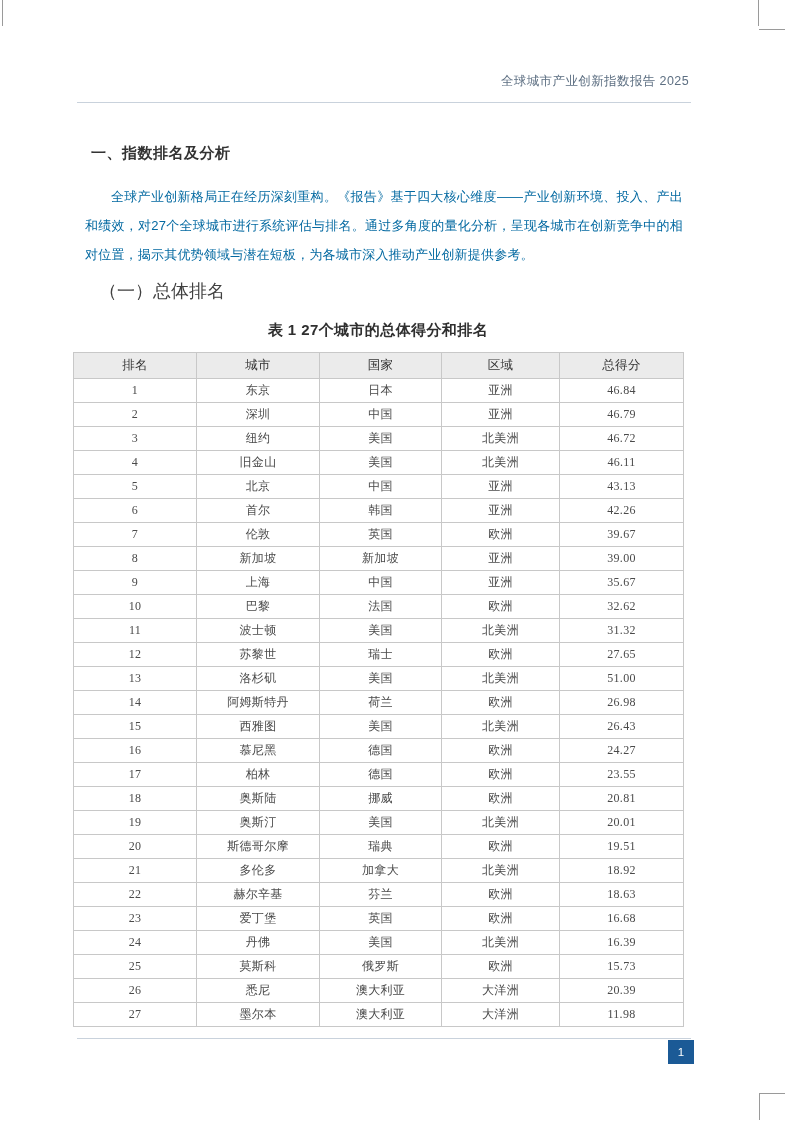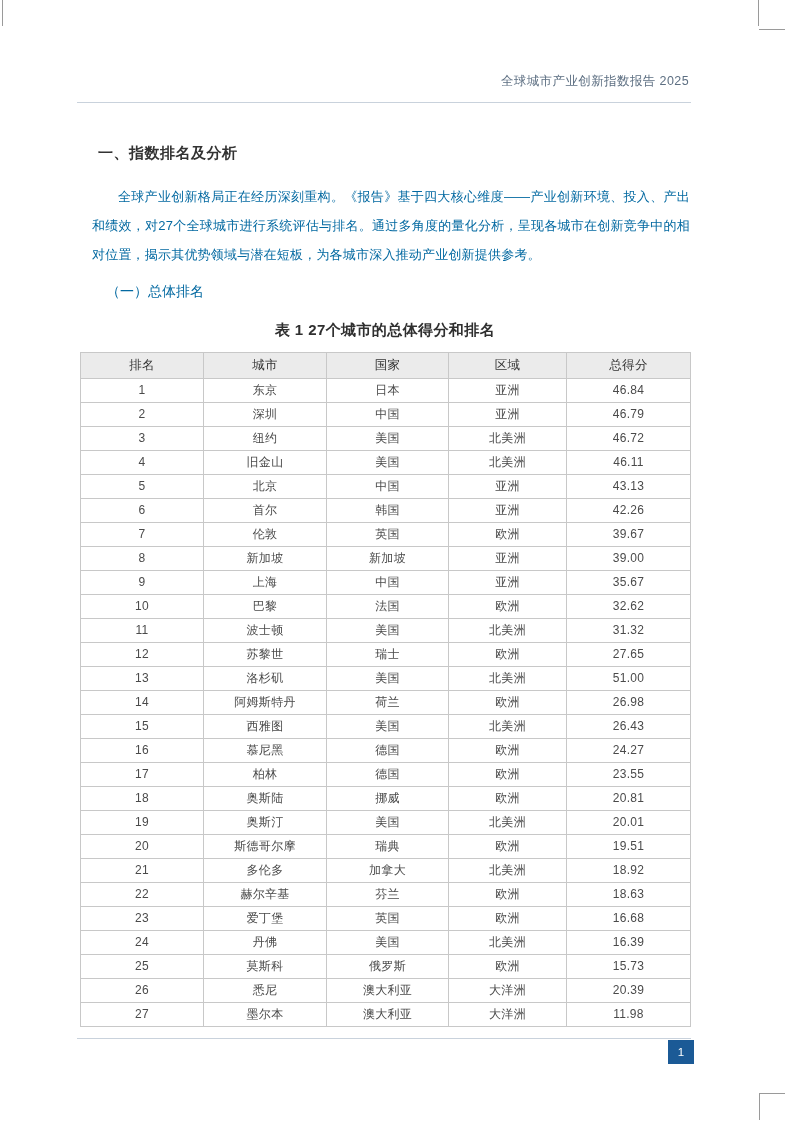--- a/index.html
+++ b/index.html
@@ -55,21 +55,21 @@
     left: 77px;
     top: 102px;
     width: 614px;
     height: 1px;
     background: #c9d2dc;
   }
 
   
   .content {
     position: absolute;
-    left: 80px;
+    left: 73px;
     top: 142px;
     width: 610px;
   }
 
   h2.section-heading {
     margin: 0 0 18px 0;
     padding-left: 18px;
     font-size: 15px;
     font-weight: bold;
     color: #333333;
@@ -83,41 +83,42 @@
     line-height: 29px;
     color: #0369a1;
     text-indent: 26px;
     text-align: justify;
     letter-spacing: 0.2px;
   }
 
   .subsection {
     margin: 6px 0 10px 0;
     padding-left: 26px;
-    font-size: 14px;
-    color: #0369a1;
+    font-size: 18px;
+    color: #404040;
     line-height: 24px;
   }
 
   .table-caption {
     margin: 18px 0 12px 0;
     text-align: center;
     font-size: 15px;
     font-weight: bold;
     color: #2f2f2f;
     letter-spacing: 0.4px;
   }
 
   
   table.rank-table {
     border-collapse: collapse;
     width: 610px;
     table-layout: fixed;
     font-size: 12px;
     color: #4a4a4a;
+    font-family: Liberation Serif, serif;
   }
   table.rank-table col.c-rank   { width: 123px; }
   table.rank-table col.c-city   { width: 123px; }
   table.rank-table col.c-country{ width: 122px; }
   table.rank-table col.c-region { width: 118px; }
   table.rank-table col.c-score  { width: 124px; }
 
   table.rank-table th,
   table.rank-table td {
     border: 1px solid #c8c8c8;

